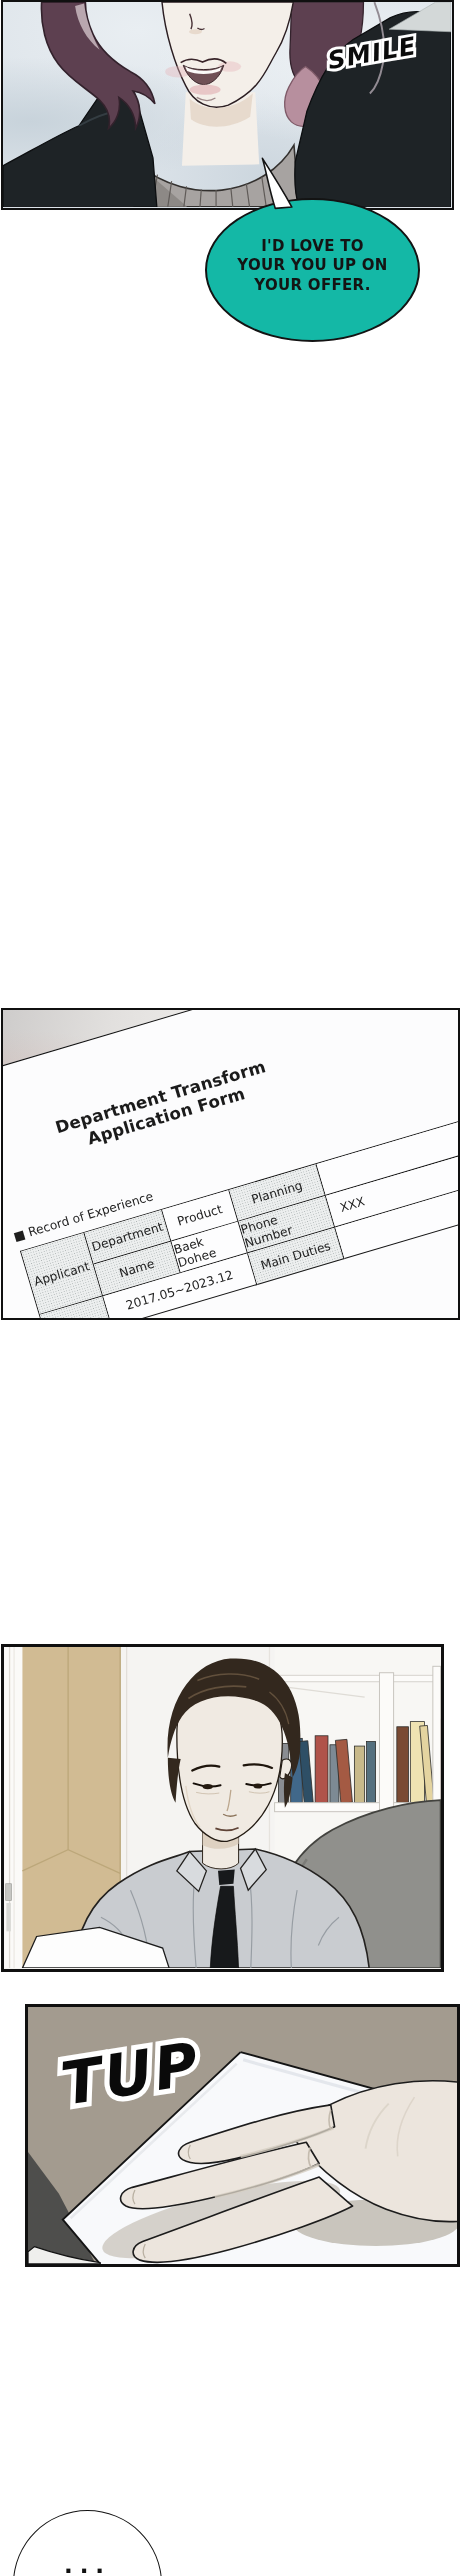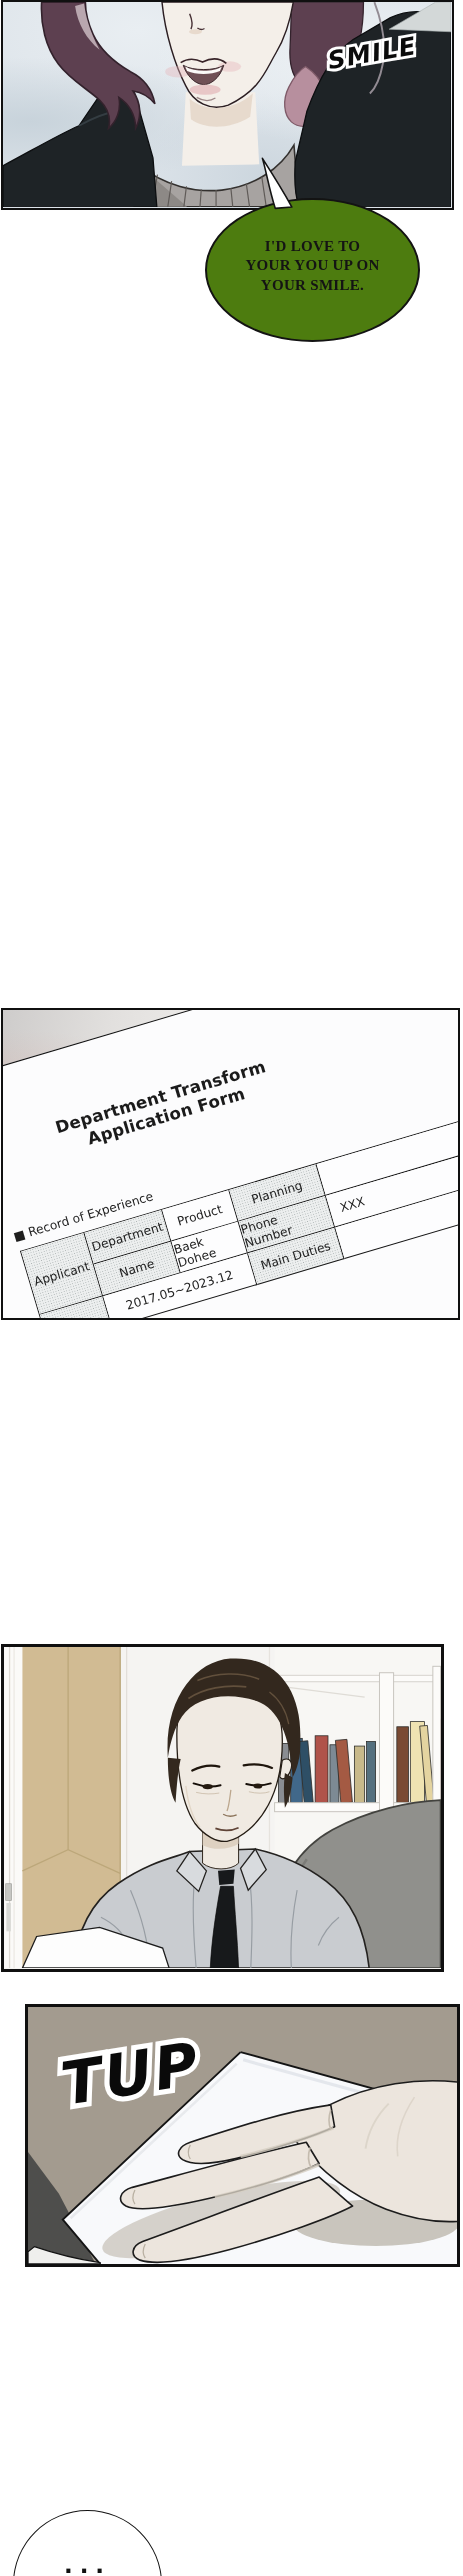--- a/index.html
+++ b/index.html
@@ -9,22 +9,22 @@
   
   .panel-smile{left:1.3px;top:0;width:453px;height:210px;
     background:
       radial-gradient(ellipse at 82% 28%, #eff3f6 0%, rgba(239,243,246,0) 42%),
       radial-gradient(ellipse at 6% 58%, #c8d3db 0%, rgba(200,211,219,0) 38%),
       radial-gradient(ellipse at 58% 85%, #ccd6de 0%, rgba(204,214,222,0) 34%),
       radial-gradient(ellipse at 30% 14%, #e9eef2 0%, rgba(233,238,242,0) 48%),
       #dce3e9;}
   .panel-smile svg{position:absolute;left:0;top:0;}
   
-  .bubble-offer{position:absolute;left:205px;top:198px;width:215px;height:144px;background:#4d7c0f;
-    border:2.3px solid #131313;border-radius:50%;z-index:6;box-sizing:border-box;text-align:center;font-family:Liberation Serif, serif;}
+  .bubble-offer{position:absolute;left:205px;top:198px;width:215px;height:144px;background:#14b8a6;
+    border:2.3px solid #131313;border-radius:50%;z-index:6;box-sizing:border-box;text-align:center;}
   .bubble-offer .lines{margin-top:37px;font-size:15px;font-weight:bold;color:#141414;line-height:19.3px;letter-spacing:0.3px;}
   .bubble-tail{position:absolute;left:256px;top:157px;z-index:7;}
   
   .panel-form{left:1.3px;top:1008px;width:459px;height:312px;
     background:
       radial-gradient(ellipse at 0% 34%, rgba(214,176,168,.5) 0%, rgba(214,176,168,0) 30%),
       linear-gradient(100deg,#cecccb 0%,#e2e0de 22%,#f0eeec 45%,#f6f4f2 65%);}
   .sheet2{position:absolute;left:-3.9px;top:97px;width:412px;height:270px;background:#f3f1ee;
     transform:rotate(-27deg);transform-origin:0 0;border-top:1.6px solid #1a1a1a;}
   .doc{position:absolute;left:-128px;top:93px;width:708px;height:451px;background:#fcfcfd;
@@ -104,21 +104,21 @@
       <path d="M577,0 C590,34 596,64 590,96 C586,118 578,134 570,142" fill="none" stroke="#928b93" stroke-width="3"></path>
 
       <text class="sfx" x="576" y="92" text-anchor="middle" font-size="38" font-style="italic" font-weight="900" letter-spacing="2" transform="rotate(-10 576 92)" fill="#0b0b0b" stroke="#ffffff" stroke-width="9" paint-order="stroke">SMILE</text>
     </svg>
   </section>
 
   <div class="bubble-offer">
     <div class="lines">
       <div>I'D LOVE TO</div>
       <div>YOUR YOU UP ON</div>
-      <div>YOUR SMILE.</div>
+      <div>YOUR OFFER.</div>
     </div>
   </div>
   <svg class="bubble-tail" width="41" height="54" viewBox="0 0 64 84">
     <path d="M30,80 C20,48 16,22 10,2 C28,30 44,56 56,78 Z" fill="#ffffff" stroke="#131313" stroke-width="2.5" stroke-linejoin="round"></path>
   </svg>
 
   <section class="panel panel-form">
     <div class="sheet2"></div>
     <div class="doc">
       <div class="doc-title">

